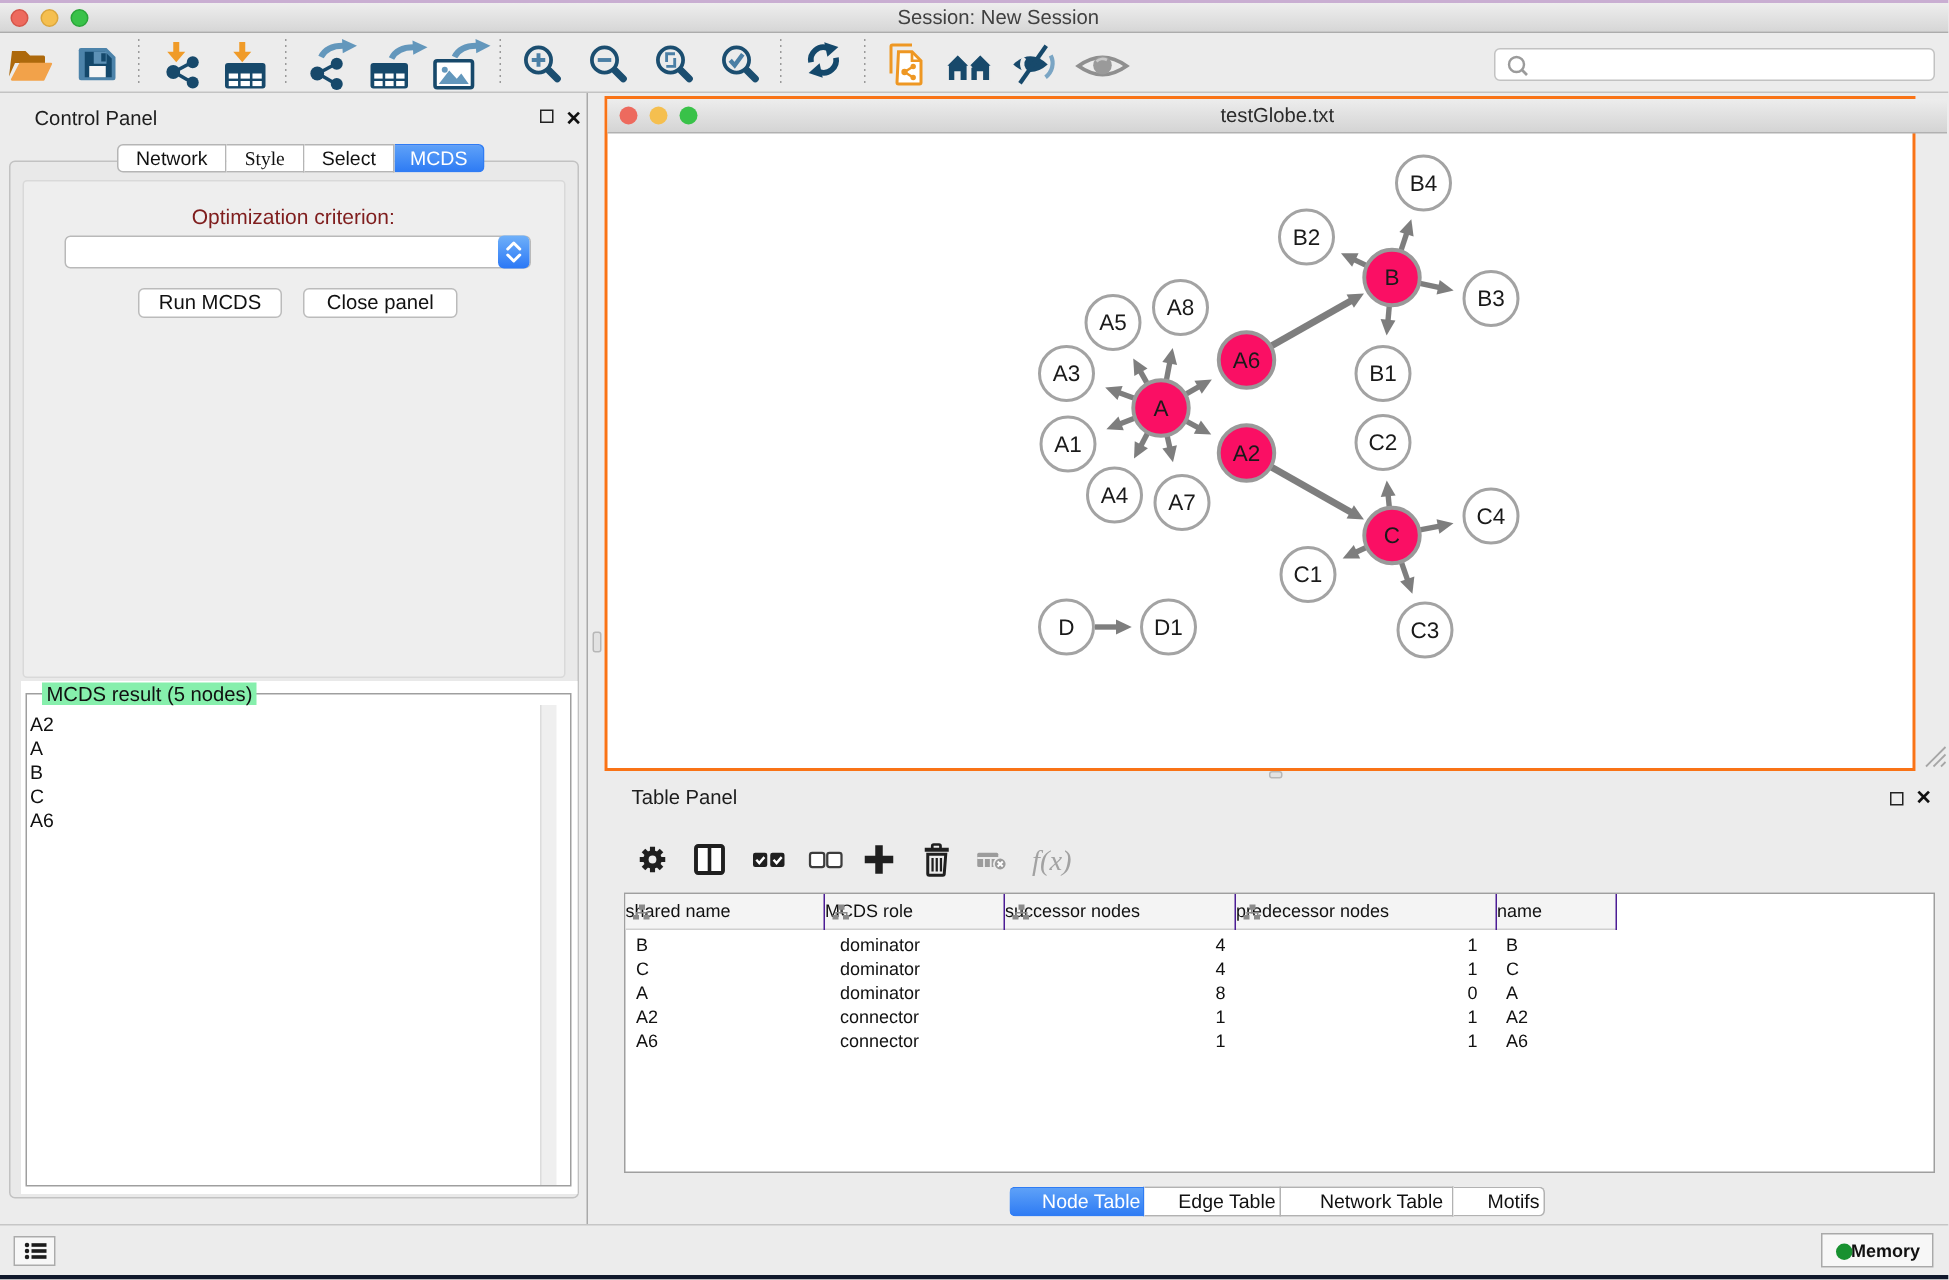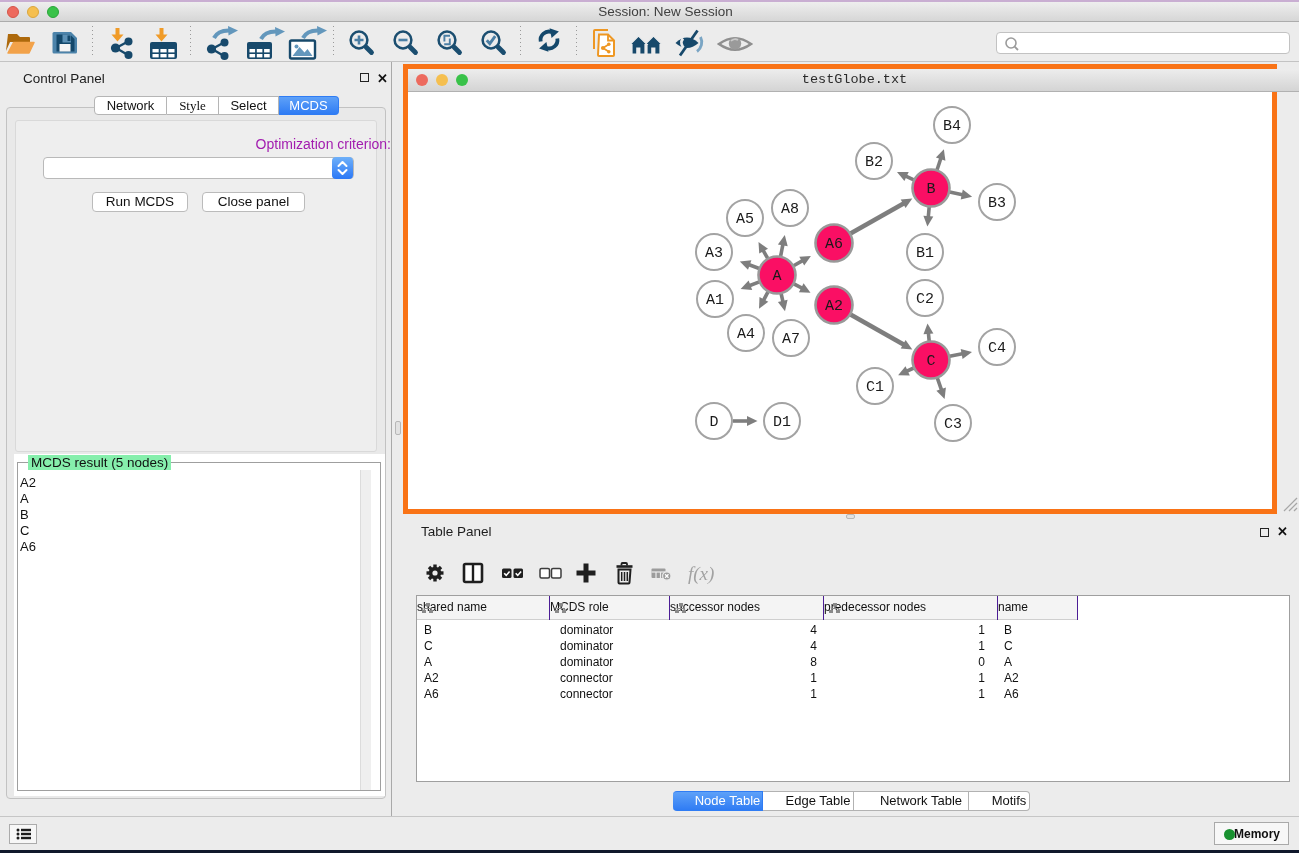--- a/index.html
+++ b/index.html
@@ -15,51 +15,51 @@
 #toolbar { left:0; top:22px; width:1299px; height:40px; background:#ececec; border-bottom:1px solid #c3c3c3; }
 .sep { top:26px; width:1px; height:32px;
   background-image:repeating-linear-gradient(#9a9a9a 0 1.5px, transparent 1.5px 4px); }
 #search { left:996px; top:32px; width:294px; height:22px; background:#fff;
   border:1px solid #c2c2c2; border-radius:4px; }
 
 #cp { left:0; top:62px; width:392px; height:754px; background:#ececec; border-right:1px solid #a9a9a9; }
 #cp-title { left:23px; top:71px; font-size:13.5px; color:#1d1d1d; }
 .winbtn-sq { width:9px; height:9px; border:1.5px solid #222; }
 .winbtn-x { font-size:13px; font-weight:bold; color:#111; line-height:10px; }
-#cp-tabs { left:78px; top:96px; height:19px; display:flex; font-size:13px;margin-left:16px; }
+#cp-tabs { left:78px; top:96px; height:19px; display:flex; font-size:13px; }
 #cp-tabs .tab { background:#fff; border:1px solid #b5b5b5; border-left:none; text-align:center;
   line-height:17px; color:#111; }
 #cp-tabs .tab:nth-child(1) { width:73px; }
 #cp-tabs .tab:nth-child(2) { width:52px;font-family:Liberation Serif, serif; }
 #cp-tabs .tab:nth-child(3) { width:60px; }
 #cp-tabs .tab:nth-child(4) { width:60px; }
 #cp-tabs .tab:first-child { border-left:1px solid #b5b5b5; border-radius:4px 0 0 4px; }
 #cp-tabs .tab.sel { background:linear-gradient(#5ea1f8,#2f7cf4); color:#fff; border-color:#2f7cf4; border-radius:0 4px 4px 0; }
 #cp-outer { left:6px; top:107px; width:380px; height:692px; background:#e9e9e9;
   border:1px solid #c2c2c2; border-radius:4px; }
 #cp-inner { left:15px; top:120px; width:362px; height:332px; background:#eeeeee;
   border:1px solid #d9d9d9; border-radius:3px; }
-#opt-label { left:0; top:136px; width:391px; text-align:right; font-size:14px; color:#a21caf; }
+#opt-label { left:0; top:136px; width:391px; text-align:center; font-size:14px; color:#7f1d1d; }
 #dropdown { left:43px; top:157px; width:311px; height:22px; background:#fff;
   border:1px solid #b9b9b9; border-radius:4px; }
 #dropdown .txt { position:absolute; left:11px; top:0; line-height:20px; font-size:14px; color:#111; }
 #spinner { position:absolute; right:0px; top:-1px; width:21px; height:22px; border-radius:4px;
   background:linear-gradient(#6fb0f9,#2b78f6); }
 #btn-run { left:92px; top:192px; width:96px; height:20px; }
 #btn-close { left:202px; top:192px; width:103px; height:20px; }
 .mbtn { background:#fff; border:1px solid #bbb; border-radius:4px; text-align:center;
   font-size:13.5px; color:#111; line-height:18px; }
 #resultbox { left:14px; top:454px; width:371px; height:342px; background:#fff; }
 #groupbox { left:17px; top:462px; width:364px; height:329px; border:1px solid #9f9f9f; }
 #grouplabel { left:28px; top:455px; background:#86efac; padding:0 3px; font-size:13.5px; color:#111; }
 #mcds-list { left:20px; top:475px; font-size:13px; color:#111; line-height:16px; }
 #list-scroll { left:360px; top:470px; width:11px; height:320px; background:#efefef; border-left:1px solid #dcdcdc; }
 
 #nw { left:403px; top:64px; width:874px; height:450px; background:#fff;
-  border:5px solid #f97316;font-family:Liberation Mono, monospace; }
+  border:2px solid #f97316; }
 #nw-titlebar { left:0; top:0; width:893px; height:23px;
   background:linear-gradient(#ededed,#d4d4d4); border-bottom:1px solid #b1b1b1; position:absolute; }
 #nw-titlebar .t { width:100%; text-align:center; font-size:13.5px; color:#2b2b2b; line-height:22px; }
 
 #tp-title { left:421px; top:524px; font-size:13.5px; color:#1d1d1d; }
 #tbl { left:416px; top:595px; width:874px; height:187px; background:#fff; border:1px solid #9f9f9f; }
 #tbl-header { position:absolute; left:0; top:0; width:661px; height:24px; background:#f4f4f4;
   border-bottom:1px solid #cfcfcf; font-size:12px; color:#111; }
 .hcol { position:absolute; top:0; height:24px; border-right:1px solid #4c1d95; text-align:left; line-height:23px; }
 .trow { position:absolute; font-size:12px; color:#111; height:16px; line-height:16px; }

